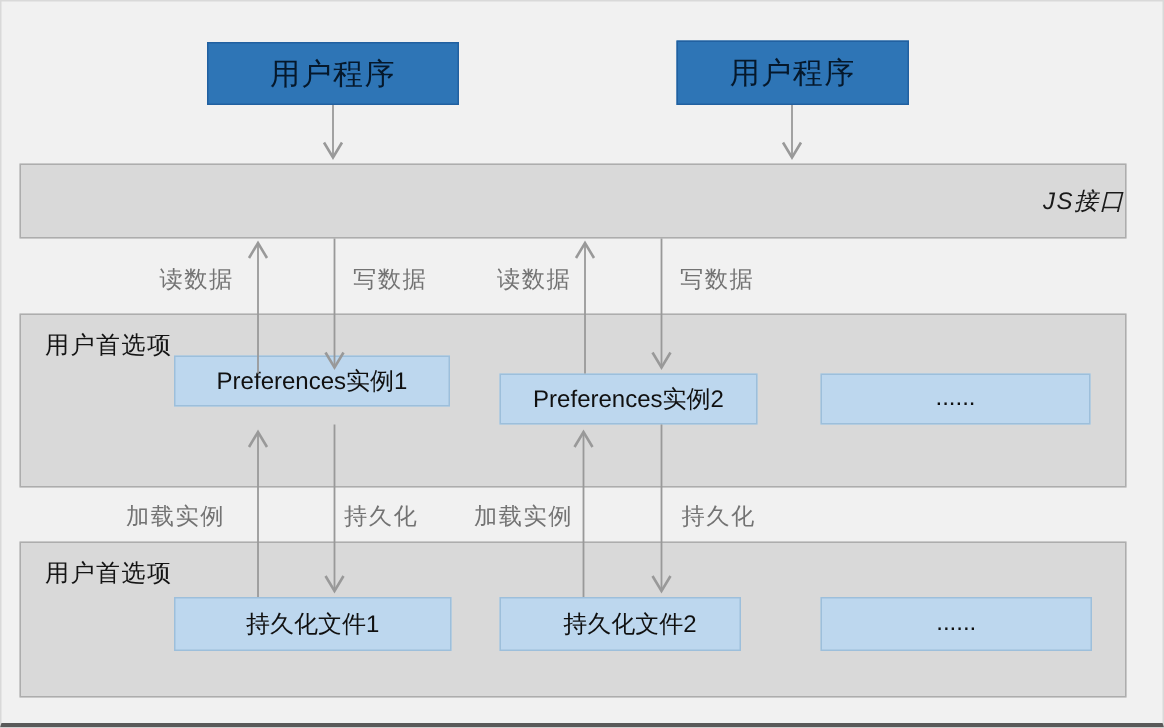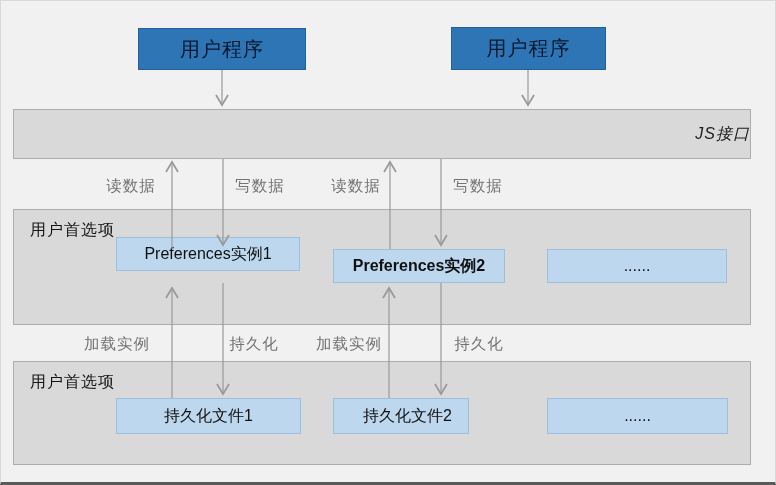--- a/index.html
+++ b/index.html
@@ -107,33 +107,33 @@
 
   <div class="edge-label" style="left:99px;  top:175px; width:62px;">读数据</div>
   <div class="edge-label" style="left:228px; top:175px; width:62px;">写数据</div>
   <div class="edge-label" style="left:324px; top:175px; width:62px;">读数据</div>
   <div class="edge-label" style="left:446px; top:175px; width:62px;">写数据</div>
 
   <div class="layer-band abs" style="left:12px; top:208px; width:738px; height:116px;">
     <span class="layer-label">用户首选项</span>
   </div>
   <div class="item-box abs" style="left:115px; top:236px; width:184px; height:34px;">Preferences实例1</div>
-  <div class="item-box abs" style="left:332px; top:248px; width:172px; height:34px;font-weight:bold;">Preferences实例2</div>
+  <div class="item-box abs" style="left:332px; top:248px; width:172px; height:34px;">Preferences实例2</div>
   <div class="item-box abs" style="left:546px; top:248px; width:180px; height:34px;">......</div>
 
   <div class="edge-label" style="left:75px;  top:333px; width:82px;">加载实例</div>
   <div class="edge-label" style="left:222px; top:333px; width:62px;">持久化</div>
   <div class="edge-label" style="left:307px; top:333px; width:82px;">加载实例</div>
   <div class="edge-label" style="left:447px; top:333px; width:62px;">持久化</div>
 
   <div class="layer-band abs" style="left:12px; top:360px; width:738px; height:104px;">
     <span class="layer-label">用户首选项</span>
   </div>
   <div class="item-box abs" style="left:115px; top:397px; width:185px; height:36px;">持久化文件1</div>
-  <div class="item-box abs" style="left:332px; top:397px; width:136px; height:36px;padding-left:13px;">持久化文件2</div>
+  <div class="item-box abs" style="left:332px; top:397px; width:161px; height:36px;padding-left:13px;">持久化文件2</div>
   <div class="item-box abs" style="left:546px; top:397px; width:181px; height:36px;">......</div>
 
   <svg class="arrows-svg" viewBox="0 0 776 485" xmlns="http://www.w3.org/2000/svg">
     <defs>
       <marker id="ah" markerUnits="userSpaceOnUse" markerWidth="16" markerHeight="16" viewBox="-9 -6 12 12" refX="0" refY="0" orient="auto">
         <path d="M -7.5 -4.5 L 0 0 L -7.5 4.5" fill="none" stroke="#999999" stroke-width="1.3"></path>
       </marker>
     </defs>
     <g stroke="#999999" stroke-width="1.2" fill="none">
 

